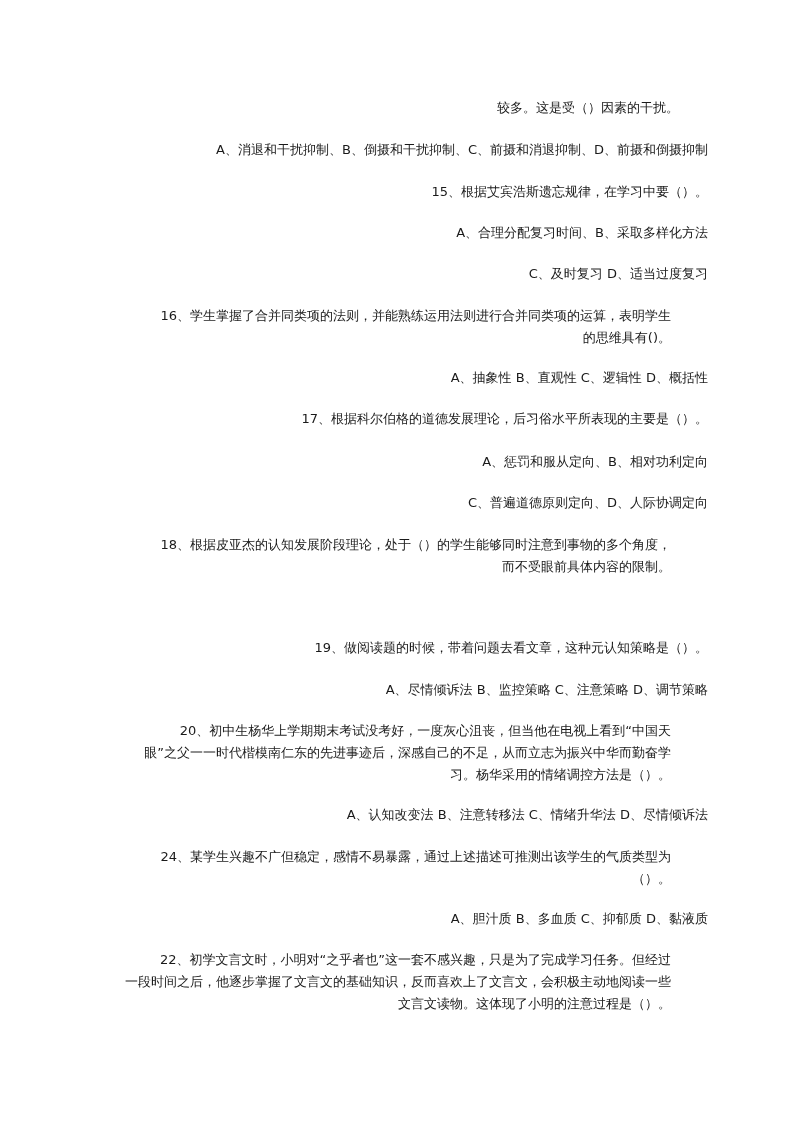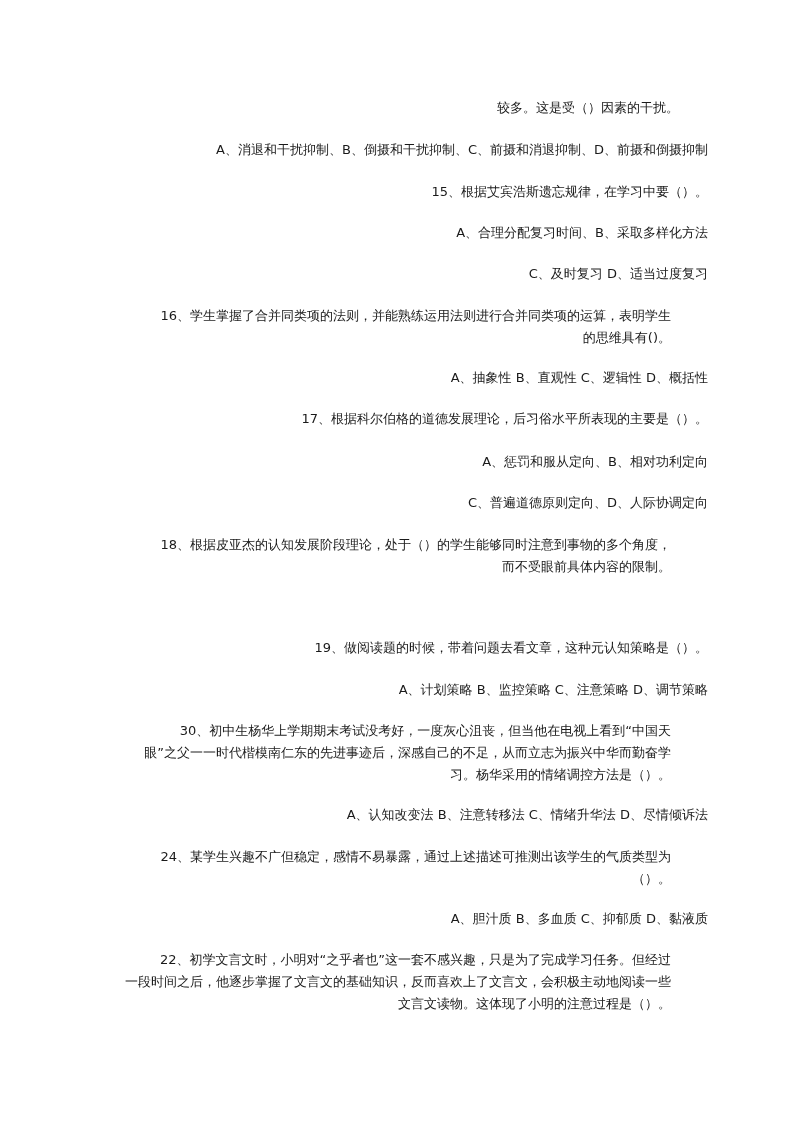--- a/index.html
+++ b/index.html
@@ -20,19 +20,19 @@
   <div class="p indent" style="top:181px">15、根据艾宾浩斯遗忘规律，在学习中要（）。</div>
   <div class="p indent" style="top:263px">C、及时复习 D、适当过度复习</div>
   <div class="p indent" style="top:222px">A、合理分配复习时间、B、采取多样化方法</div>
   <div class="p wrap" style="top:305px">16、学生掌握了合并同类项的法则，并能熟练运用法则进行合并同类项的运算，表明学生的思维具有()。</div>
   <div class="p indent" style="top:367px">A、抽象性 B、直观性 C、逻辑性 D、概括性</div>
   <div class="p indent" style="top:408px">17、根据科尔伯格的道德发展理论，后习俗水平所表现的主要是（）。</div>
   <div class="p indent" style="top:451px">A、惩罚和服从定向、B、相对功利定向</div>
   <div class="p indent" style="top:492px">C、普遍道德原则定向、D、人际协调定向</div>
   <div class="p wrap" style="top:534px">18、根据皮亚杰的认知发展阶段理论，处于（）的学生能够同时注意到事物的多个角度，而不受眼前具体内容的限制。</div>
   <div class="p indent" style="top:637px">19、做阅读题的时候，带着问题去看文章，这种元认知策略是（）。</div>
-  <div class="p indent" style="top:679px">A、计划策略 B、监控策略 C、注意策略 D、调节策略</div>
-  <div class="p wrap" style="top:720px">30、初中生杨华上学期期末考试没考好，一度灰心沮丧，但当他在电视上看到“中国天眼”之父一一时代楷模南仁东的先进事迹后，深感自己的不足，从而立志为振兴中华而勤奋学习。杨华采用的情绪调控方法是（）。</div>
+  <div class="p indent" style="top:679px">A、尽情倾诉法 B、监控策略 C、注意策略 D、调节策略</div>
+  <div class="p wrap" style="top:720px">20、初中生杨华上学期期末考试没考好，一度灰心沮丧，但当他在电视上看到“中国天眼”之父一一时代楷模南仁东的先进事迹后，深感自己的不足，从而立志为振兴中华而勤奋学习。杨华采用的情绪调控方法是（）。</div>
   <div class="p indent" style="top:804px">A、认知改变法 B、注意转移法 C、情绪升华法 D、尽情倾诉法</div>
   <div class="p wrap" style="top:846px">24、某学生兴趣不广但稳定，感情不易暴露，通过上述描述可推测出该学生的气质类型为（）。</div>
   <div class="p indent" style="top:908px">A、胆汁质 B、多血质 C、抑郁质 D、黏液质</div>
   <div class="p wrap" style="top:949px">22、初学文言文时，小明对“之乎者也”这一套不感兴趣，只是为了完成学习任务。但经过一段时间之后，他逐步掌握了文言文的基础知识，反而喜欢上了文言文，会积极主动地阅读一些文言文读物。这体现了小明的注意过程是（）。</div>
 </div>
 
 </body></html>

